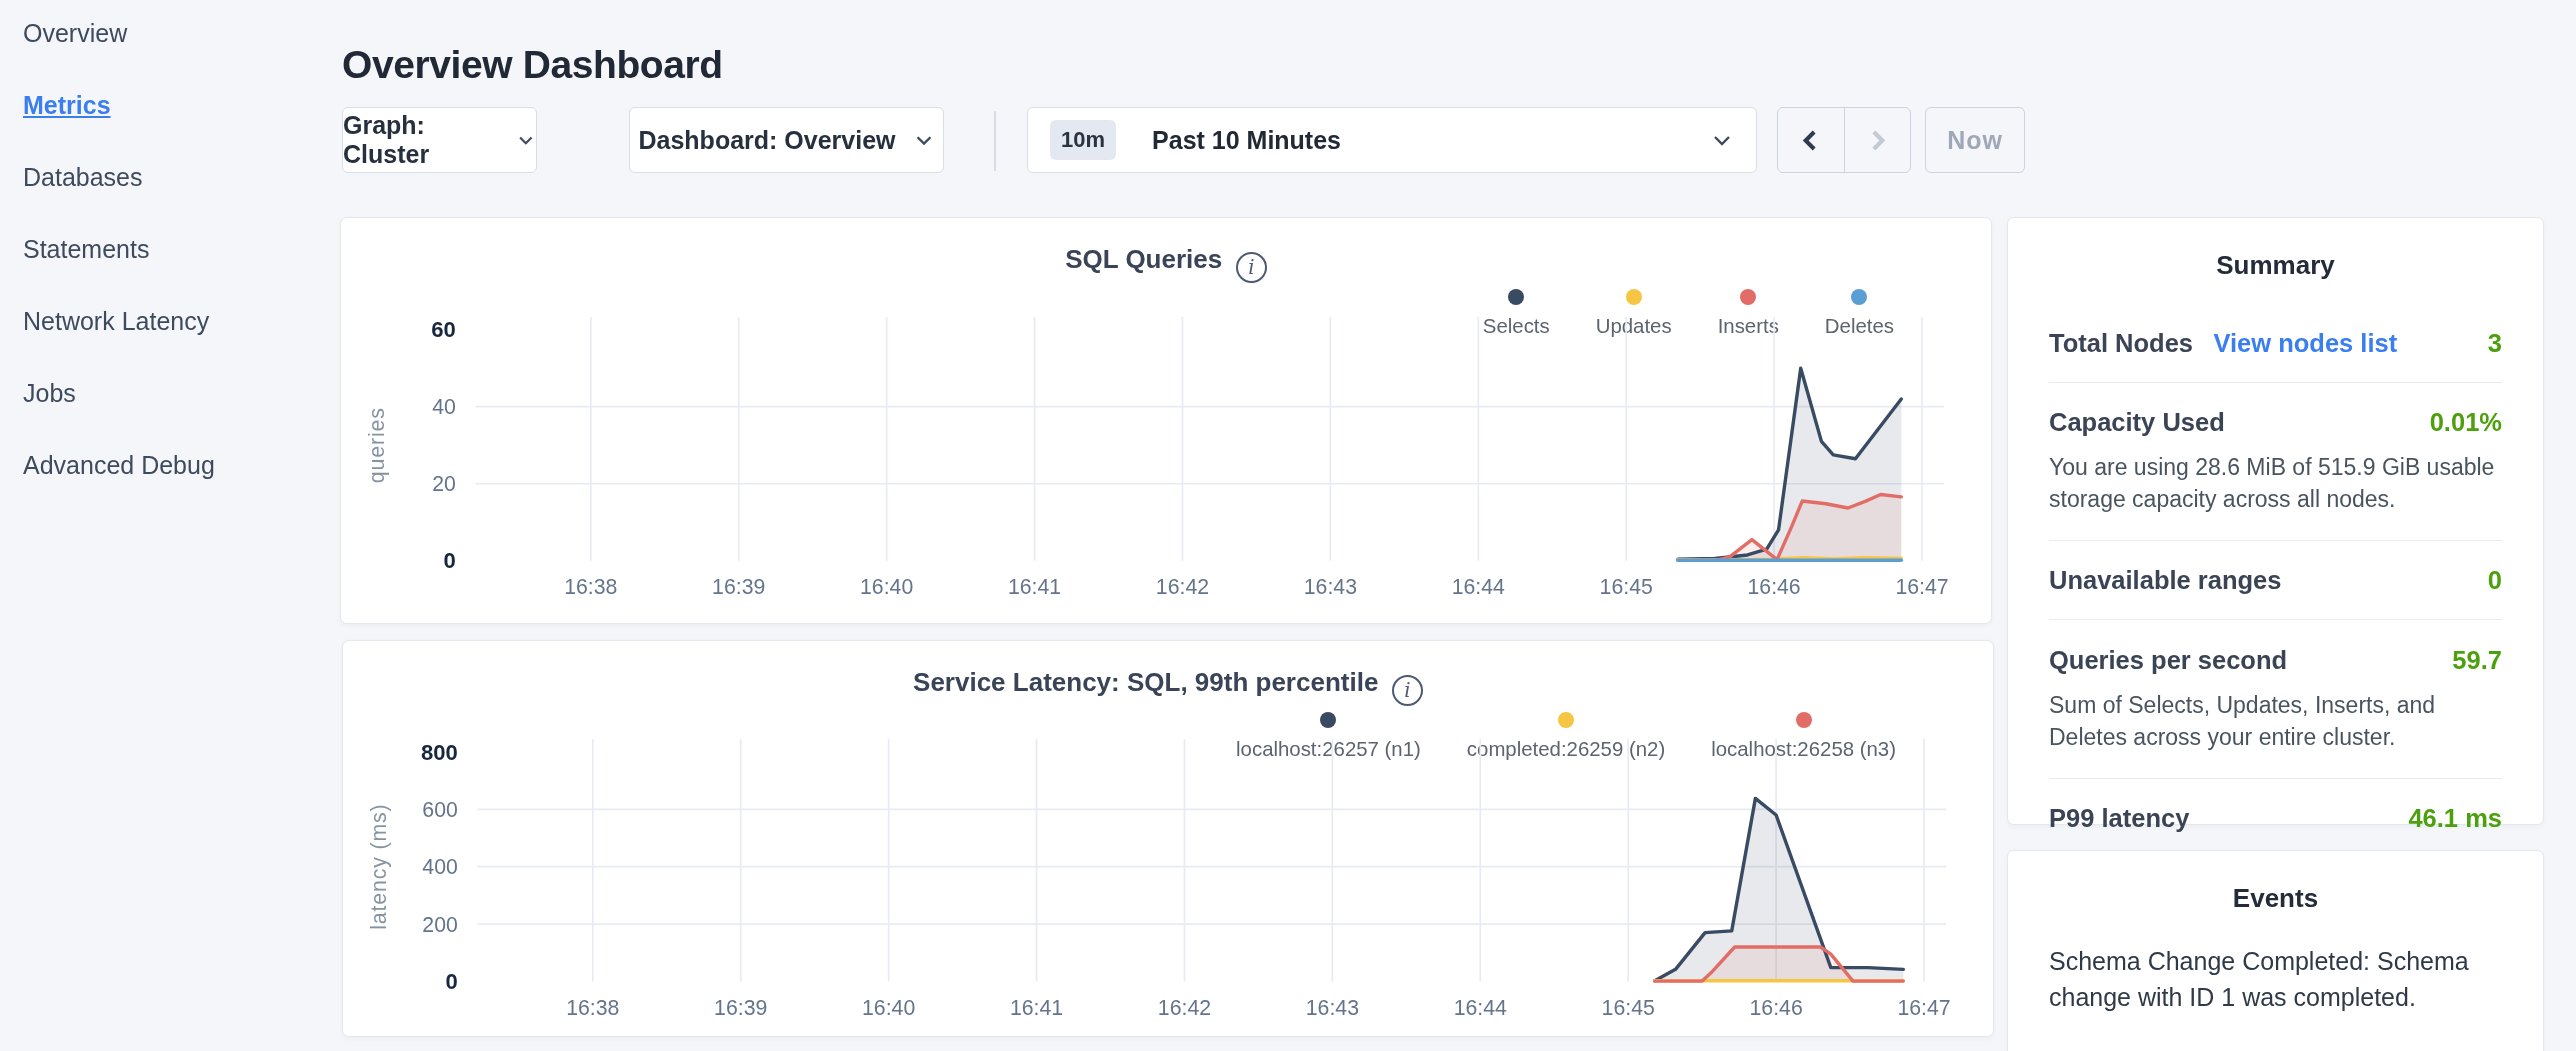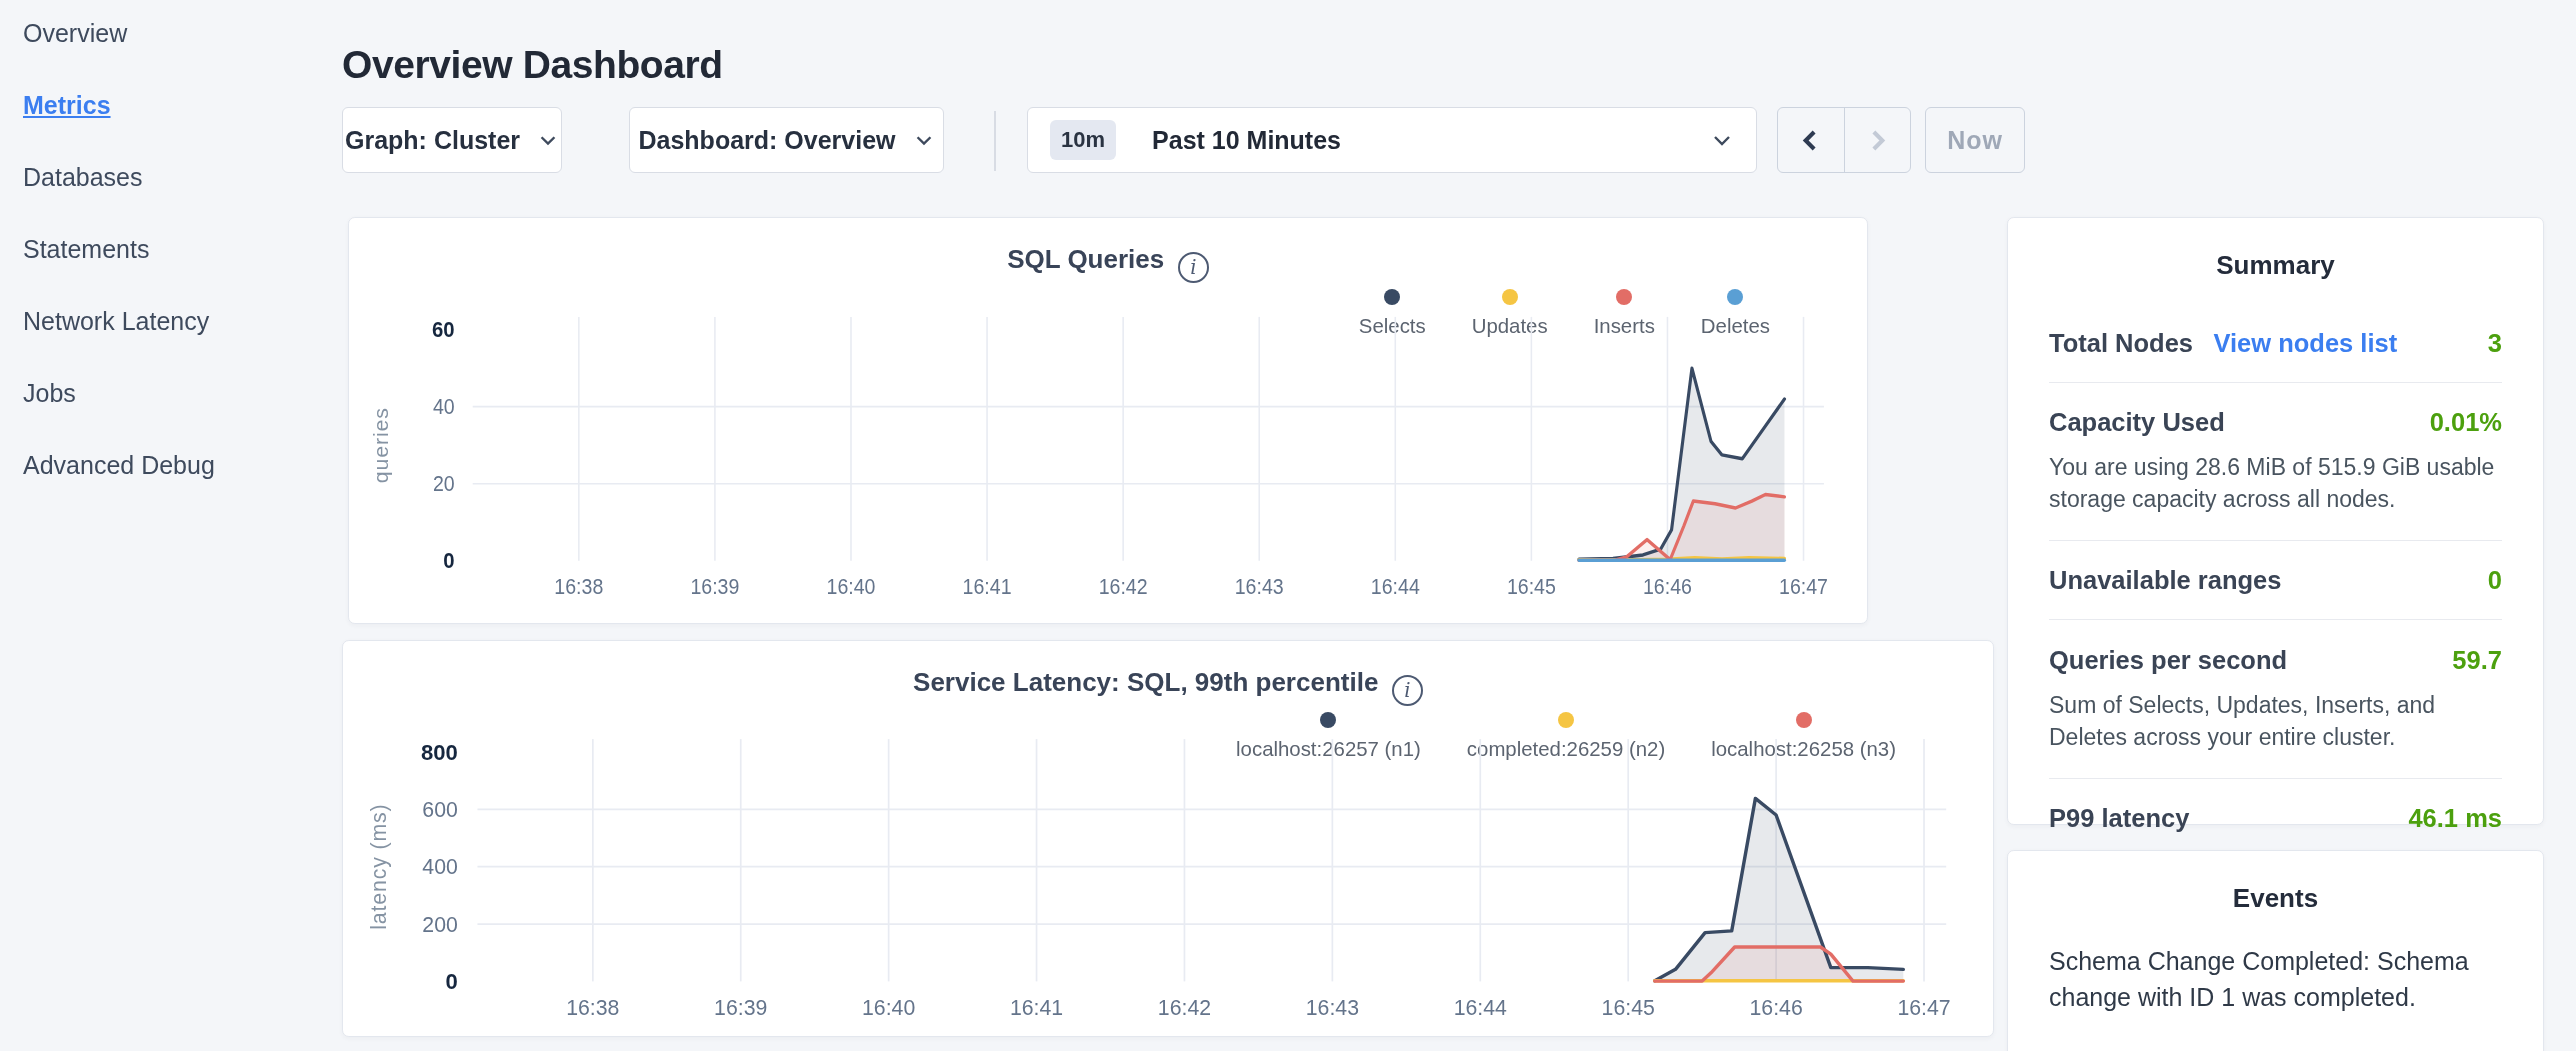--- a/index.html
+++ b/index.html
@@ -10,39 +10,39 @@
   }
   
   .sidebar { position:absolute; left:0; top:0; width:340px; height:100%; padding:18.7px 0 0 23px; }
   .nav-item { font-size:25px; color:#3e4a5d; margin-bottom:43px; cursor:pointer; }
   .nav-item.active { color:#3b7ef0; font-weight:bold;text-decoration:underline; }
   
   .page-title { position:absolute; left:342px; top:17px; font-size:39px; font-weight:700; color:#222936; letter-spacing:-0.4px; }
   .ctl { position:absolute; top:107px; height:66px; background:#fff; border:1.7px solid #d9dde5; border-radius:6px;
          display:flex; align-items:center; justify-content:center; gap:17px;
          font-size:25px; font-weight:700; color:#27303f; cursor:pointer; }
-  .ctl-graph { left:342px; width:220px;text-align:right; }
+  .ctl-graph { left:342px; width:195px; }
   .ctl-dashboard { left:629px; width:315px; }
   .vdivider { position:absolute; left:994px; top:111px; width:1.7px; height:60px; background:#d8dce4; }
   .time-sel { position:absolute; left:1027px; top:107px; width:730px; height:66px; background:#fff;
               border:1.7px solid #d9dde5; border-radius:6px; display:flex; align-items:center; padding:0 22px; cursor:pointer; }
   .time-badge { background:#e4e8f1; border-radius:6px; padding:6.8px 11px; font-size:22px; font-weight:700; color:#2a3342; }
   .time-label { margin-left:36px; font-size:25px; font-weight:700; color:#222936; }
   .time-sel .chev-icon { margin-left:auto; }
   .arrow-group { position:absolute; left:1777px; top:107px; width:134px; height:66px;
                  border:1.7px solid #ccd3de; border-radius:6px; display:flex; }
   .arrow-btn { flex:1; display:flex; align-items:center; justify-content:center; cursor:pointer; }
   .arrow-btn + .arrow-btn { border-left:1.7px solid #ccd3de; }
   .now-btn { position:absolute; left:1925px; top:107px; width:100px; height:66px; border:1.7px solid #ccd3de;
              border-radius:6px; display:flex; align-items:center; justify-content:center;
              font-size:25px; font-weight:700; color:#9fa8b7; letter-spacing:0.9px; }
   
   .card { position:absolute; background:#fff; border:1.7px solid #e3e7ee; border-radius:6.8px;
           box-shadow:0 1.7px 4.3px rgba(44,56,82,0.04); }
-  .card-chart1   { left:348px;  top:217px;  width:1520px; height:407px;text-decoration:underline; }
+  .card-chart1   { left:340px;  top:217px;  width:1652px; height:407px;text-decoration:underline; }
   .card-chart2   { left:342px;  top:640px;  width:1652px; height:397px; }
   .card-summary  { left:2007px; top:217px;  width:537px;  height:608px; }
   .card-events   { left:2007px; top:850px; width:537px;  height:281px; }
   
   .chart-title { position:absolute; left:0; top:25.5px; width:100%; text-align:center;
                  font-size:26px; font-weight:700; color:#394458; }
   .info-icon { display:inline-flex; width:31px; height:31px; border:2.6px solid #4d5a72; border-radius:50%;
                align-items:center; justify-content:center; vertical-align:-6px; margin-left:13.6px;
                font-size:19.6px; font-weight:400; color:#4d5a72; font-family:"DejaVu Serif", serif; font-style:italic; }
   .legend { position:absolute; top:71px; right:97px; display:flex; gap:46px; align-items:center;

